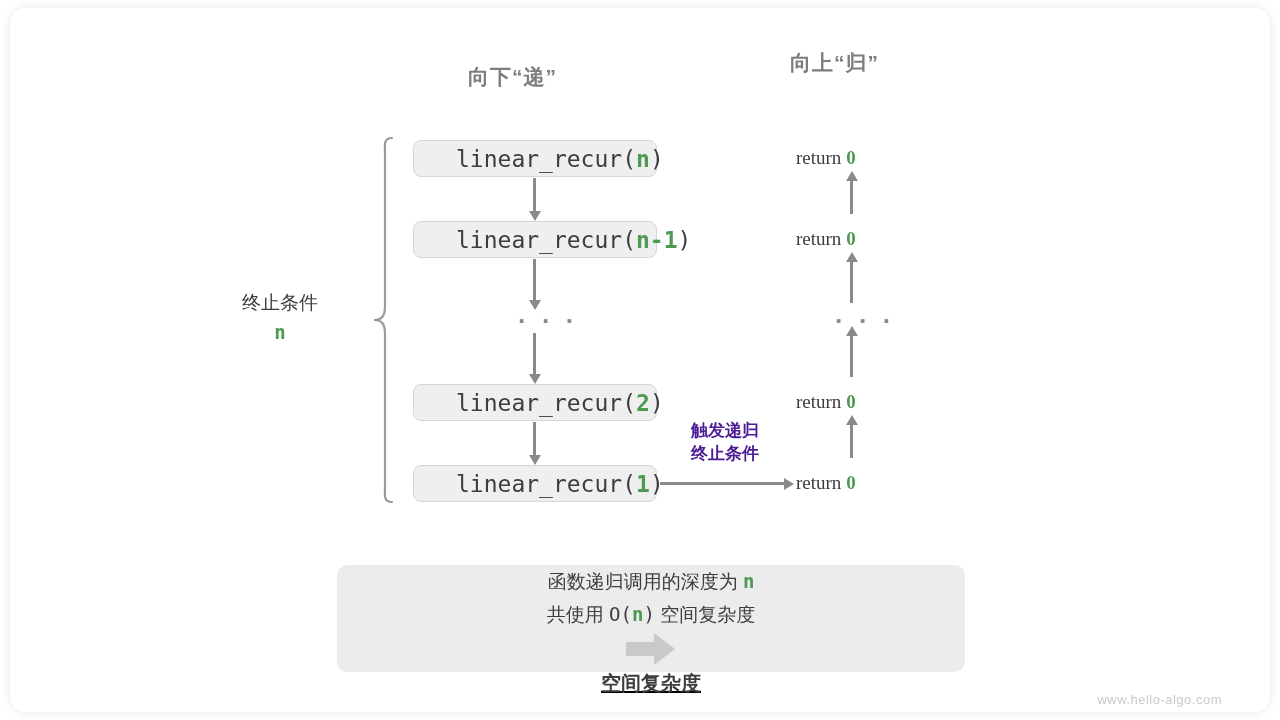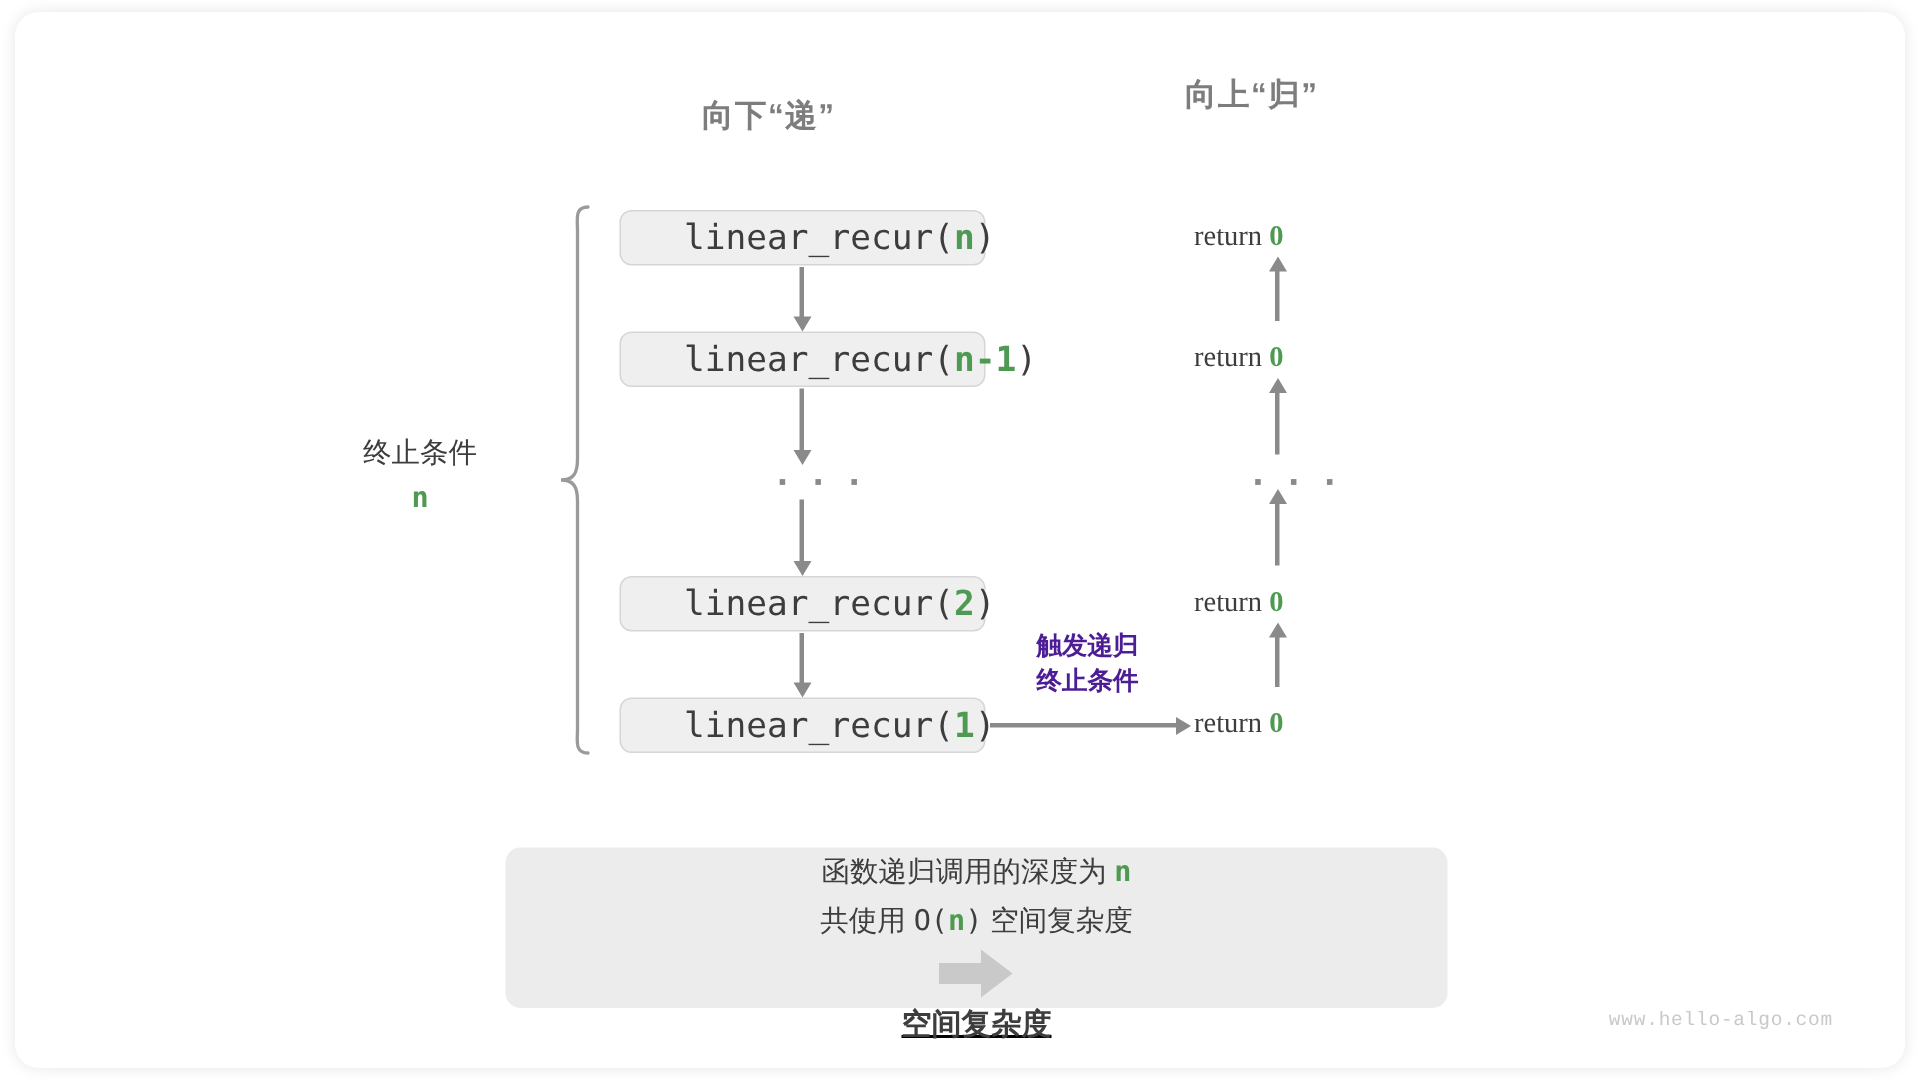--- a/index.html
+++ b/index.html
@@ -226,22 +226,22 @@
     font-size: 20px;
     font-weight: bold;
     color: #1f8ad6;
   }
   #summary-right .value .mono { font-family: "DejaVu Sans Mono", monospace; }
 
   
   #footer {
     position: absolute;
     right: 48px;
-    top: 664px;
-    font-family: Liberation Mono, monospace;
+    top: 684px;
+    font-family: Liberation Sans, sans-serif;
     font-size: 13px;
     color: #c9c9c9;
     letter-spacing: 0.5px;
   }
 </style>
 </head>
 <body>
 
 <div class="canvas">
 

